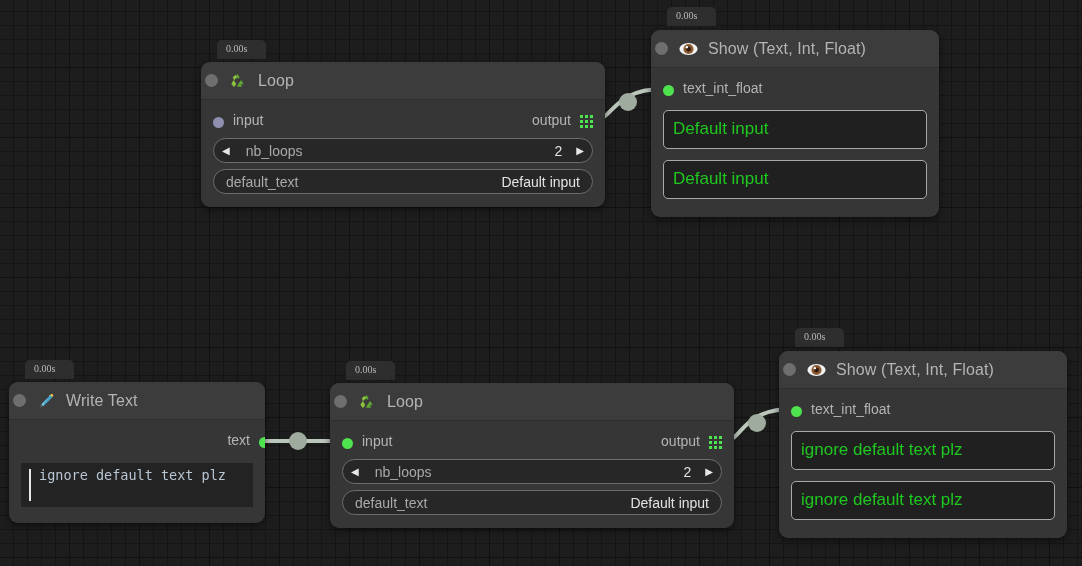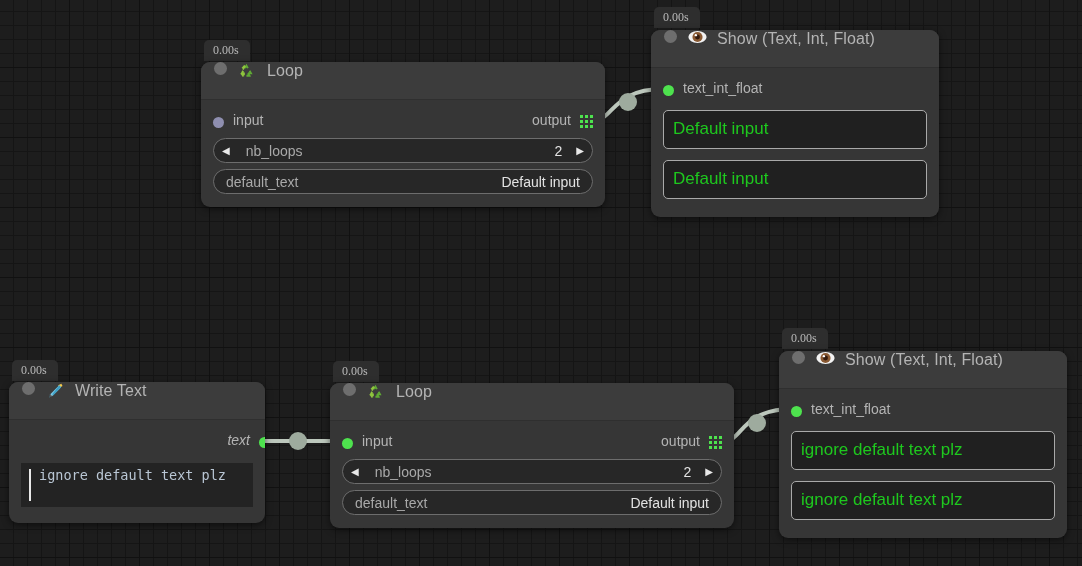--- a/index.html
+++ b/index.html
@@ -41,24 +41,24 @@
     position: absolute;
     z-index: 3;
     border-radius: 9px;
     background: #363636;
     box-shadow: 0 2px 7px rgba(0,0,0,.55);
     overflow: hidden;
   }
 
   .node-header {
     display: flex;
-    align-items: flex-start;
+    align-items: center;
     gap: 11px;
     height: 38px;
-    padding: 0 13px;
+    padding: 0 4px;
     background: #3c3c3c;
     border-bottom: 1px solid #2f2f2f;
   }
 
   .hdr-dot {
     width: 13px; height: 13px;
     border-radius: 50%;
     background: #6e6e6e;
     flex: 0 0 auto;
   }
@@ -81,24 +81,25 @@
 
   .node-body { padding: 9px 12px 13px 12px; }
 
   
   .timer {
     position: absolute;
     z-index: 2;
     background: #2e2e2e;
     color: #b9b9b9;
     font-family: "Liberation Serif", serif;
-    font-size: 12px;
-    padding: 4px 11px 5px 9px;
+    font-size: 10px;
+    padding: 4px 19px 5px 9px;
     border-radius: 5px 5px 0 0;
     line-height: 1;
+    margin-left: 13px;
   }
 
   
   .ports {
     display: flex;
     align-items: center;
     justify-content: space-between;
     height: 22px;
     margin-bottom: 7px;
   }
@@ -292,21 +293,21 @@
           <path d="M17.6 4.2 L20.2 7.1 L8.6 18.6 L4.2 20.8 L5.8 16.2 Z" fill="#76c9e8"></path>
           <path d="M5.8 16.2 L8.6 18.6 L4.2 20.8 Z" fill="#2b2b2b"></path>
           <path d="M6.9 17.1 L7.7 17.8 L5.3 19.6 Z" fill="#f2f2f2"></path>
           <path d="M17.6 4.2 L20.2 7.1 L9.6 17.6 L8.4 16.3 Z" fill="#3f9fc4"></path>
         </svg>
       </span>
       <span class="hdr-title">Write Text</span>
     </div>
     <div class="node-body" style="padding:9px 12px 16px 12px;">
       <div class="ports" style="justify-content:flex-end;">
-        <div class="port-right" style="margin-right:-17px;font-style:italic;">
+        <div class="port-right" style="margin-right:-17px;">
           <span class="port-label">text</span>
           <span class="dot dot-green"></span>
         </div>
       </div>
       <div class="codearea">
         <span class="caret"></span>
         <span class="codetext">ignore default text plz</span>
       </div>
     </div>
   </div>

